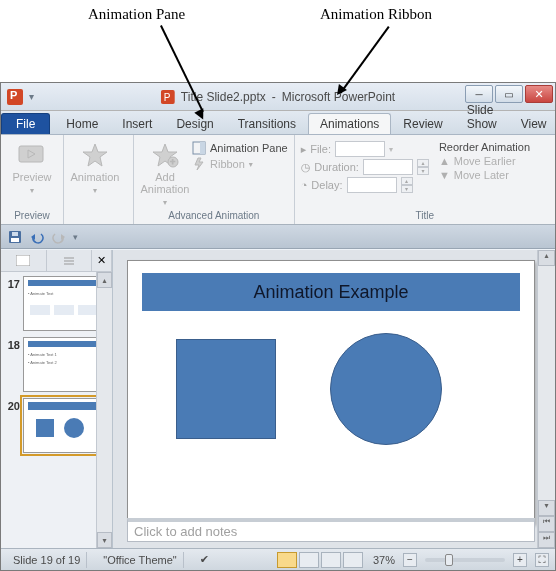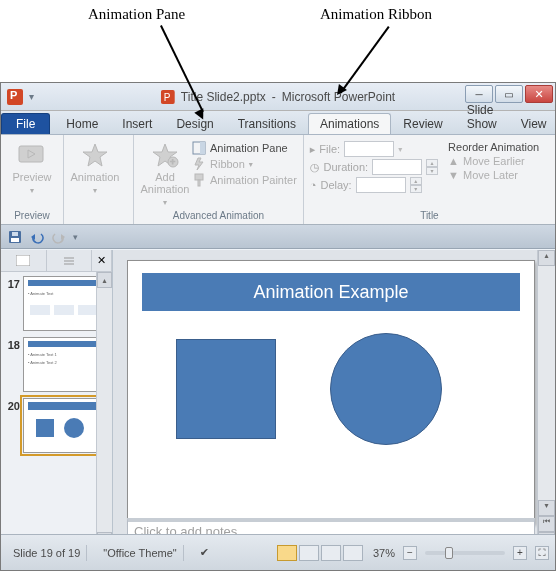--- a/index.html
+++ b/index.html
@@ -56,28 +56,28 @@
   .thumbs{padding:4px 4px;}
   .thumb-row{display:flex; align-items:flex-start; margin-bottom:6px;}
   .thumb-num{width:18px; font-size:11px; font-weight:bold; color:#333; text-align:right; padding-right:3px; padding-top:2px;}
   .thumb{width:82px; height:55px; background:#fff; border:1px solid #999; position:relative;}
   .thumb.active{outline:2px solid #d39a2a; outline-offset:1px;}
   .scrollbar-v{position:absolute; right:0; top:22px; bottom:0; width:16px; background:#e5e8ec; border-left:1px solid #c3c9d1;}
   .scrollbar-v .track-btn{height:16px; background:#d9dde3; border:1px solid #b5bbc4; display:flex; align-items:center; justify-content:center; font-size:8px; color:#666;}
 
   .editor{flex:1; position:relative; background:#dfe3e8;}
   .slide-stage{position:absolute; left:14px; top:10px; right:20px; height:264px; background:#fff; border:1px solid #8f8f8f; box-shadow:2px 2px 3px rgba(0,0,0,.2);}
-  .slide-title-bar{position:absolute; left:14px; top:12px; right:14px; height:38px; background:#4a7bb5; display:flex; align-items:center; justify-content:center; color:#ffffff; font-size:18px;}
+  .slide-title-bar{position:absolute; left:14px; top:12px; right:14px; height:38px; background:#4a7bb5; display:flex; align-items:center; justify-content:center; color:#0f172a; font-size:18px;}
   .shape-rect{position:absolute; left:48px; top:78px; width:100px; height:100px; background:#4a7bb5; border:1px solid #3a5e8c;}
   .shape-circ{position:absolute; left:202px; top:72px; width:112px; height:112px; background:#4a7bb5; border:1px solid #3a5e8c; border-radius:50%;}
   .notes-pane{position:absolute; left:14px; right:20px; bottom:6px; height:24px; background:#fff; border:1px solid #b5bbc4; border-top:4px solid #c7cdd4; padding-left:6px; display:flex; align-items:center; font-size:13px; color:#a0a0a0;}
   .editor-scroll{position:absolute; right:0; top:0; bottom:0; width:18px; background:#e5e8ec; border-left:1px solid #c3c9d1;}
   .editor-scroll .sbtn{height:16px; background:#d9dde3; border:1px solid #b5bbc4; font-size:8px; text-align:center; color:#666;}
 
-  .statusbar{position:absolute; left:0; right:0; bottom:0; height:36px; background:linear-gradient(#e4e9ef,#cfd7df); border-top:1px solid #aab4bf; display:flex; align-items:center; font-size:11px; color:#4a4a4a; padding:0 6px; gap:10px;}
+  .statusbar{position:absolute; left:0; right:0; bottom:0; height:22px; background:linear-gradient(#e4e9ef,#cfd7df); border-top:1px solid #aab4bf; display:flex; align-items:center; font-size:11px; color:#4a4a4a; padding:0 6px; gap:10px;}
   .status-seg{padding:0 6px; border-right:1px solid #b8c0ca; height:16px; display:flex; align-items:center;}
   .view-btns{margin-left:auto; display:flex; gap:2px;}
   .view-btn{width:20px; height:16px; border:1px solid #a9b3be; background:#e8ecf1; cursor:pointer;}
   .view-btn.active{background:#f9d98a; border-color:#c79a2f;}
   .zoom{display:flex; align-items:center; gap:8px;}
   .zoom-track{width:80px; height:4px; background:#c9d0d8; position:relative; border-radius:2px;}
   .zoom-thumb{position:absolute; left:20px; top:-4px; width:8px; height:12px; background:#e8ecf1; border:1px solid #888; border-radius:2px;}
   .zoom-btn{width:14px; height:14px; border:1px solid #a9b3be; background:#e8ecf1; font-size:10px; line-height:11px; text-align:center; cursor:pointer;}
 
   .mini-blue{background:#4a7bb5;}
@@ -176,27 +176,20 @@
                 <rect x="8" y="1" width="5" height="12" fill="#c9d6e4"></rect>
               </svg>
             <span>Animation Pane</span>
           </div>
           <div class="row-item disabled">
             <svg width="14" height="14">
                 <polygon points="6,1 3,8 7,8 5,13 11,5 7,5 9,1" fill="#d6d6d6"></polygon>
               </svg>
             <span>Ribbon</span> 
               <span style="font-size:8px">▾</span>
-          </div>
-          <div class="row-item disabled">
-            <svg width="14" height="14">
-                <rect x="3" y="1" width="8" height="6" fill="#d6d6d6"></rect>
-                <rect x="6" y="7" width="2" height="6" fill="#d6d6d6"></rect>
-              </svg>
-            <span>Animation Painter</span>
           </div>
         </div>
       </div>
       <div class="group-title">Advanced Animation</div>
     </div>
 
     <div class="group" style="flex:1;border-right:none">
       <div style="display:flex; gap:10px; flex:1;">
         <div class="row-controls">
           <div class="timing-row">

